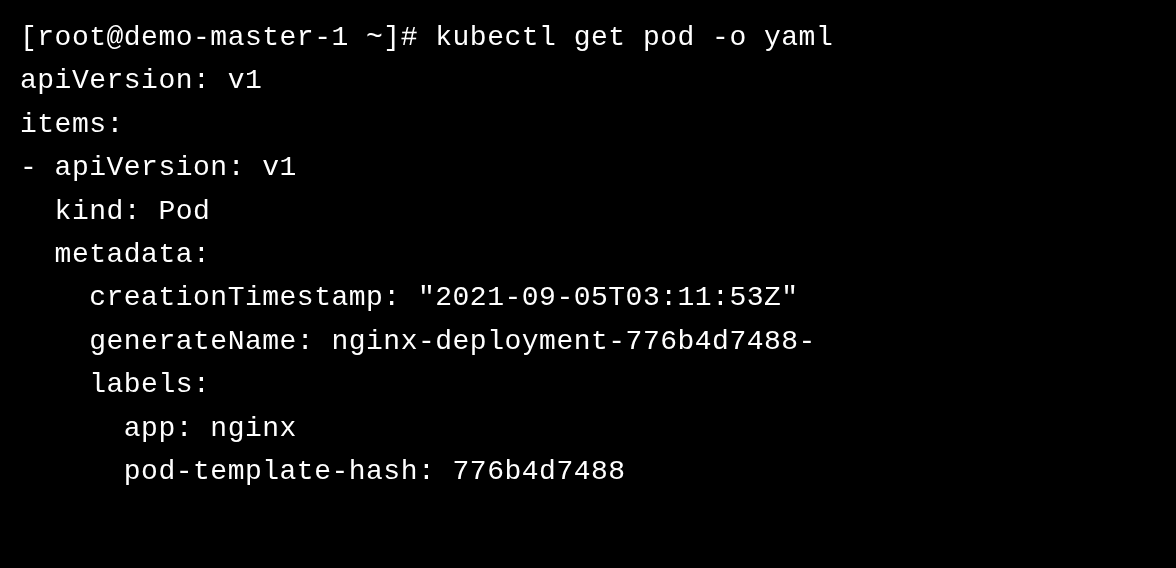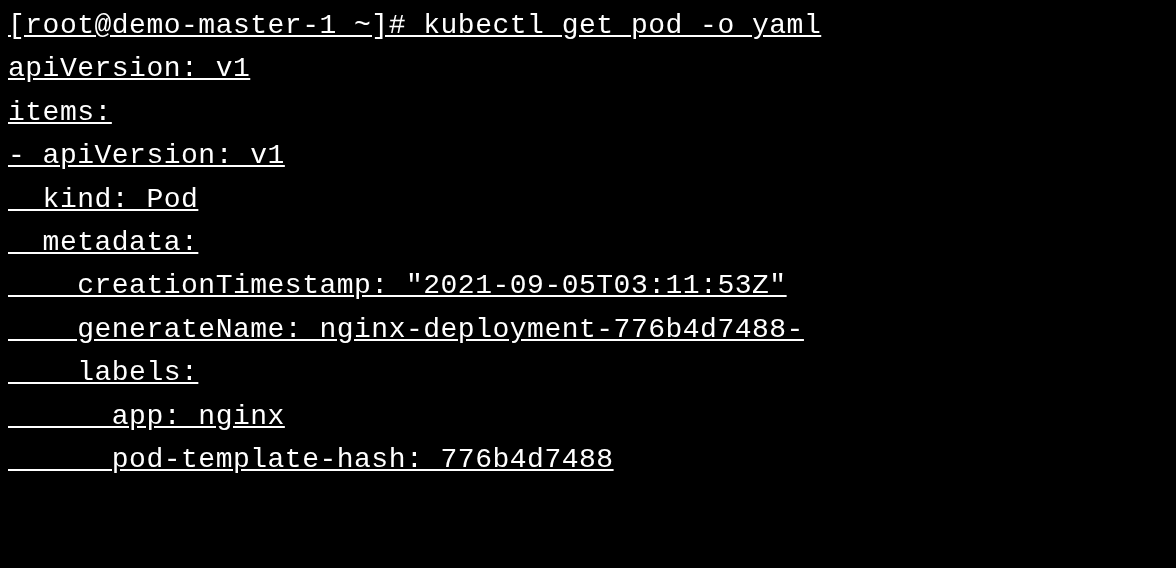--- a/index.html
+++ b/index.html
@@ -10,24 +10,23 @@
       line-height: 1.55;
       margin: 0;
       padding: 4px 8px;
       width: 1176px;
       height: 568px;
       box-sizing: border-box;
       overflow: hidden;
       letter-spacing: 0.5px;
     }
     pre {
-      margin: 0;
+      margin: 12px;
       font-family: inherit;
       white-space: pre;
-      text-decoration: underline;
     }
     .line {
       display: block;
     }
   </style>
 </head>
 <body>
 
 <pre><span class="line">[root@demo-master-1 ~]# kubectl get pod -o yaml</span><span class="line">apiVersion: v1</span><span class="line">items:</span><span class="line">- apiVersion: v1</span><span class="line">  kind: Pod</span><span class="line">  metadata:</span><span class="line">    creationTimestamp: "2021-09-05T03:11:53Z"</span><span class="line">    generateName: nginx-deployment-776b4d7488-</span><span class="line">    labels:</span><span class="line">      app: nginx</span><span class="line">      pod-template-hash: 776b4d7488</span></pre>
 

